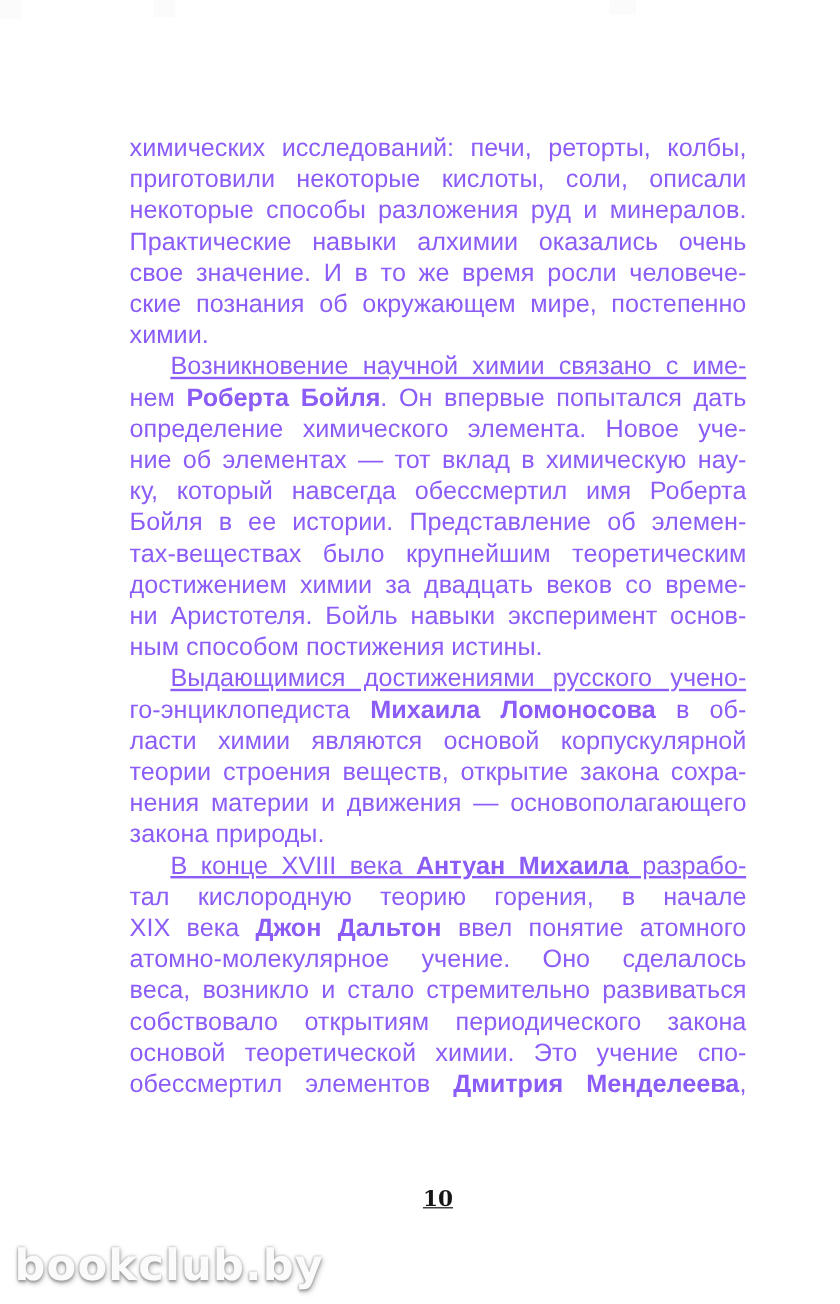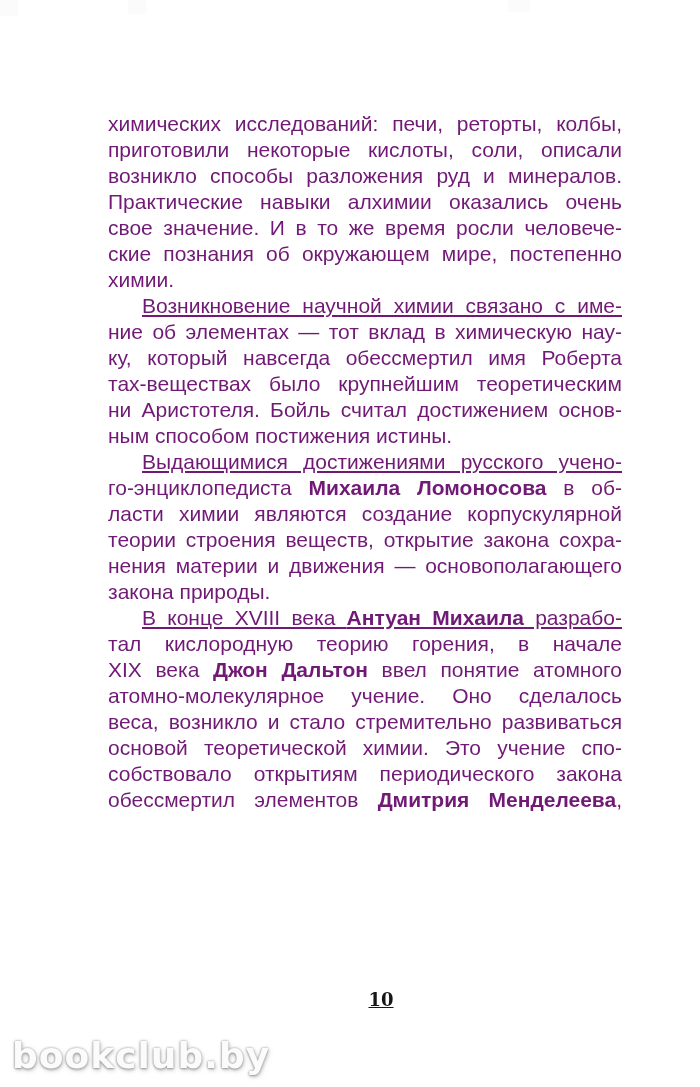--- a/index.html
+++ b/index.html
@@ -27,21 +27,21 @@
   }
   .smudge.s1 { left: 0;    width: 18px; height: 16px; }
   .smudge.s2 { left: 128px; width: 18px; height: 14px; }
   .smudge.s3 { left: 508px; width: 22px; height: 12px; }
 
   .text-block {
     position: absolute;
     left: 108px;
     top: 111px;
     width: 514px;
-    color: #701a75;
+    color: #8b5cf6;
     font-size: 21px;
     line-height: 26px;
   }
   .paragraph { margin: 0; padding: 0; }
   .line {
     height: 26px;
     overflow: hidden;
     text-align: justify;
     text-align-last: justify;
     white-space: normal;
@@ -50,21 +50,21 @@
     text-align-last: left;
   }
   .line.indent {
     padding-left: 34px;
     text-decoration: underline;
   }
   .b { font-weight: 700; }
 
   .page-number {
     position: absolute;
-    left: 124px;
+    left: 108px;
     top: 989px;
     width: 514px;
     text-align: center;
     font-family: "DejaVu Serif", serif;
     font-weight: 700;
     font-size: 18px;
     color: #161616;
     text-decoration: underline;
   }
   .watermark {
@@ -89,50 +89,54 @@
 
 <div class="scan-page">
   <div class="smudge s1"></div>
   <div class="smudge s2"></div>
   <div class="smudge s3"></div>
 
   <main class="text-block">
       <div class="paragraph">
         <div class="line"><span>химических исследований: печи, реторты, колбы,</span></div>
         <div class="line"><span>приготовили некоторые кислоты, соли, описали</span></div>
-        <div class="line"><span>возникло способы разложения руд и минералов.</span></div>
+        <div class="line"><span>некоторые способы разложения руд и минералов.</span></div>
         <div class="line"><span>Практические навыки алхимии оказались очень</span></div>
         <div class="line"><span>свое значение. И в то же время росли человече-</span></div>
         <div class="line"><span>ские познания об окружающем мире, постепенно</span></div>
         <div class="line left"><span>химии.</span></div>
       </div>
       <div class="paragraph">
         <div class="line indent"><span>Возникновение научной химии связано с име-</span></div>
+        <div class="line"><span>нем </span><span class="b">Роберта Бойля</span><span>. Он впервые попытался дать</span></div>
+        <div class="line"><span>определение химического элемента. Новое уче-</span></div>
         <div class="line"><span>ние об элементах — тот вклад в химическую нау-</span></div>
         <div class="line"><span>ку, который навсегда обессмертил имя Роберта</span></div>
+        <div class="line"><span>Бойля в ее истории. Представление об элемен-</span></div>
         <div class="line"><span>тах-веществах было крупнейшим теоретическим</span></div>
-        <div class="line"><span>ни Аристотеля. Бойль считал достижением основ-</span></div>
+        <div class="line"><span>достижением химии за двадцать веков со време-</span></div>
+        <div class="line"><span>ни Аристотеля. Бойль навыки эксперимент основ-</span></div>
         <div class="line left"><span>ным способом постижения истины.</span></div>
       </div>
       <div class="paragraph">
         <div class="line indent"><span>Выдающимися достижениями русского учено-</span></div>
         <div class="line"><span>го-энциклопедиста </span><span class="b">Михаила Ломоносова</span><span> в об-</span></div>
-        <div class="line"><span>ласти химии являются создание корпускулярной</span></div>
+        <div class="line"><span>ласти химии являются основой корпускулярной</span></div>
         <div class="line"><span>теории строения веществ, открытие закона сохра-</span></div>
         <div class="line"><span>нения материи и движения — основополагающего</span></div>
         <div class="line left"><span>закона природы.</span></div>
       </div>
       <div class="paragraph">
         <div class="line indent"><span>В конце XVIII века </span><span class="b">Антуан Михаила</span><span> разрабо-</span></div>
         <div class="line"><span>тал кислородную теорию горения, в начале</span></div>
         <div class="line"><span>XIX века </span><span class="b">Джон Дальтон</span><span> ввел понятие атомного</span></div>
         <div class="line"><span>атомно-молекулярное учение. Оно сделалось</span></div>
         <div class="line"><span>веса, возникло и стало стремительно развиваться</span></div>
+        <div class="line"><span>собствовало открытиям периодического закона</span></div>
         <div class="line"><span>основой теоретической химии. Это учение спо-</span></div>
-        <div class="line"><span>собствовало открытиям периодического закона</span></div>
         <div class="line"><span>обессмертил элементов </span><span class="b">Дмитрия Менделеева</span><span>,</span></div>
       </div>
     </main>
 
   <div class="page-number">10</div>
 
   <div class="watermark">bookclub.by</div>
 </div>
 
 </body></html>

